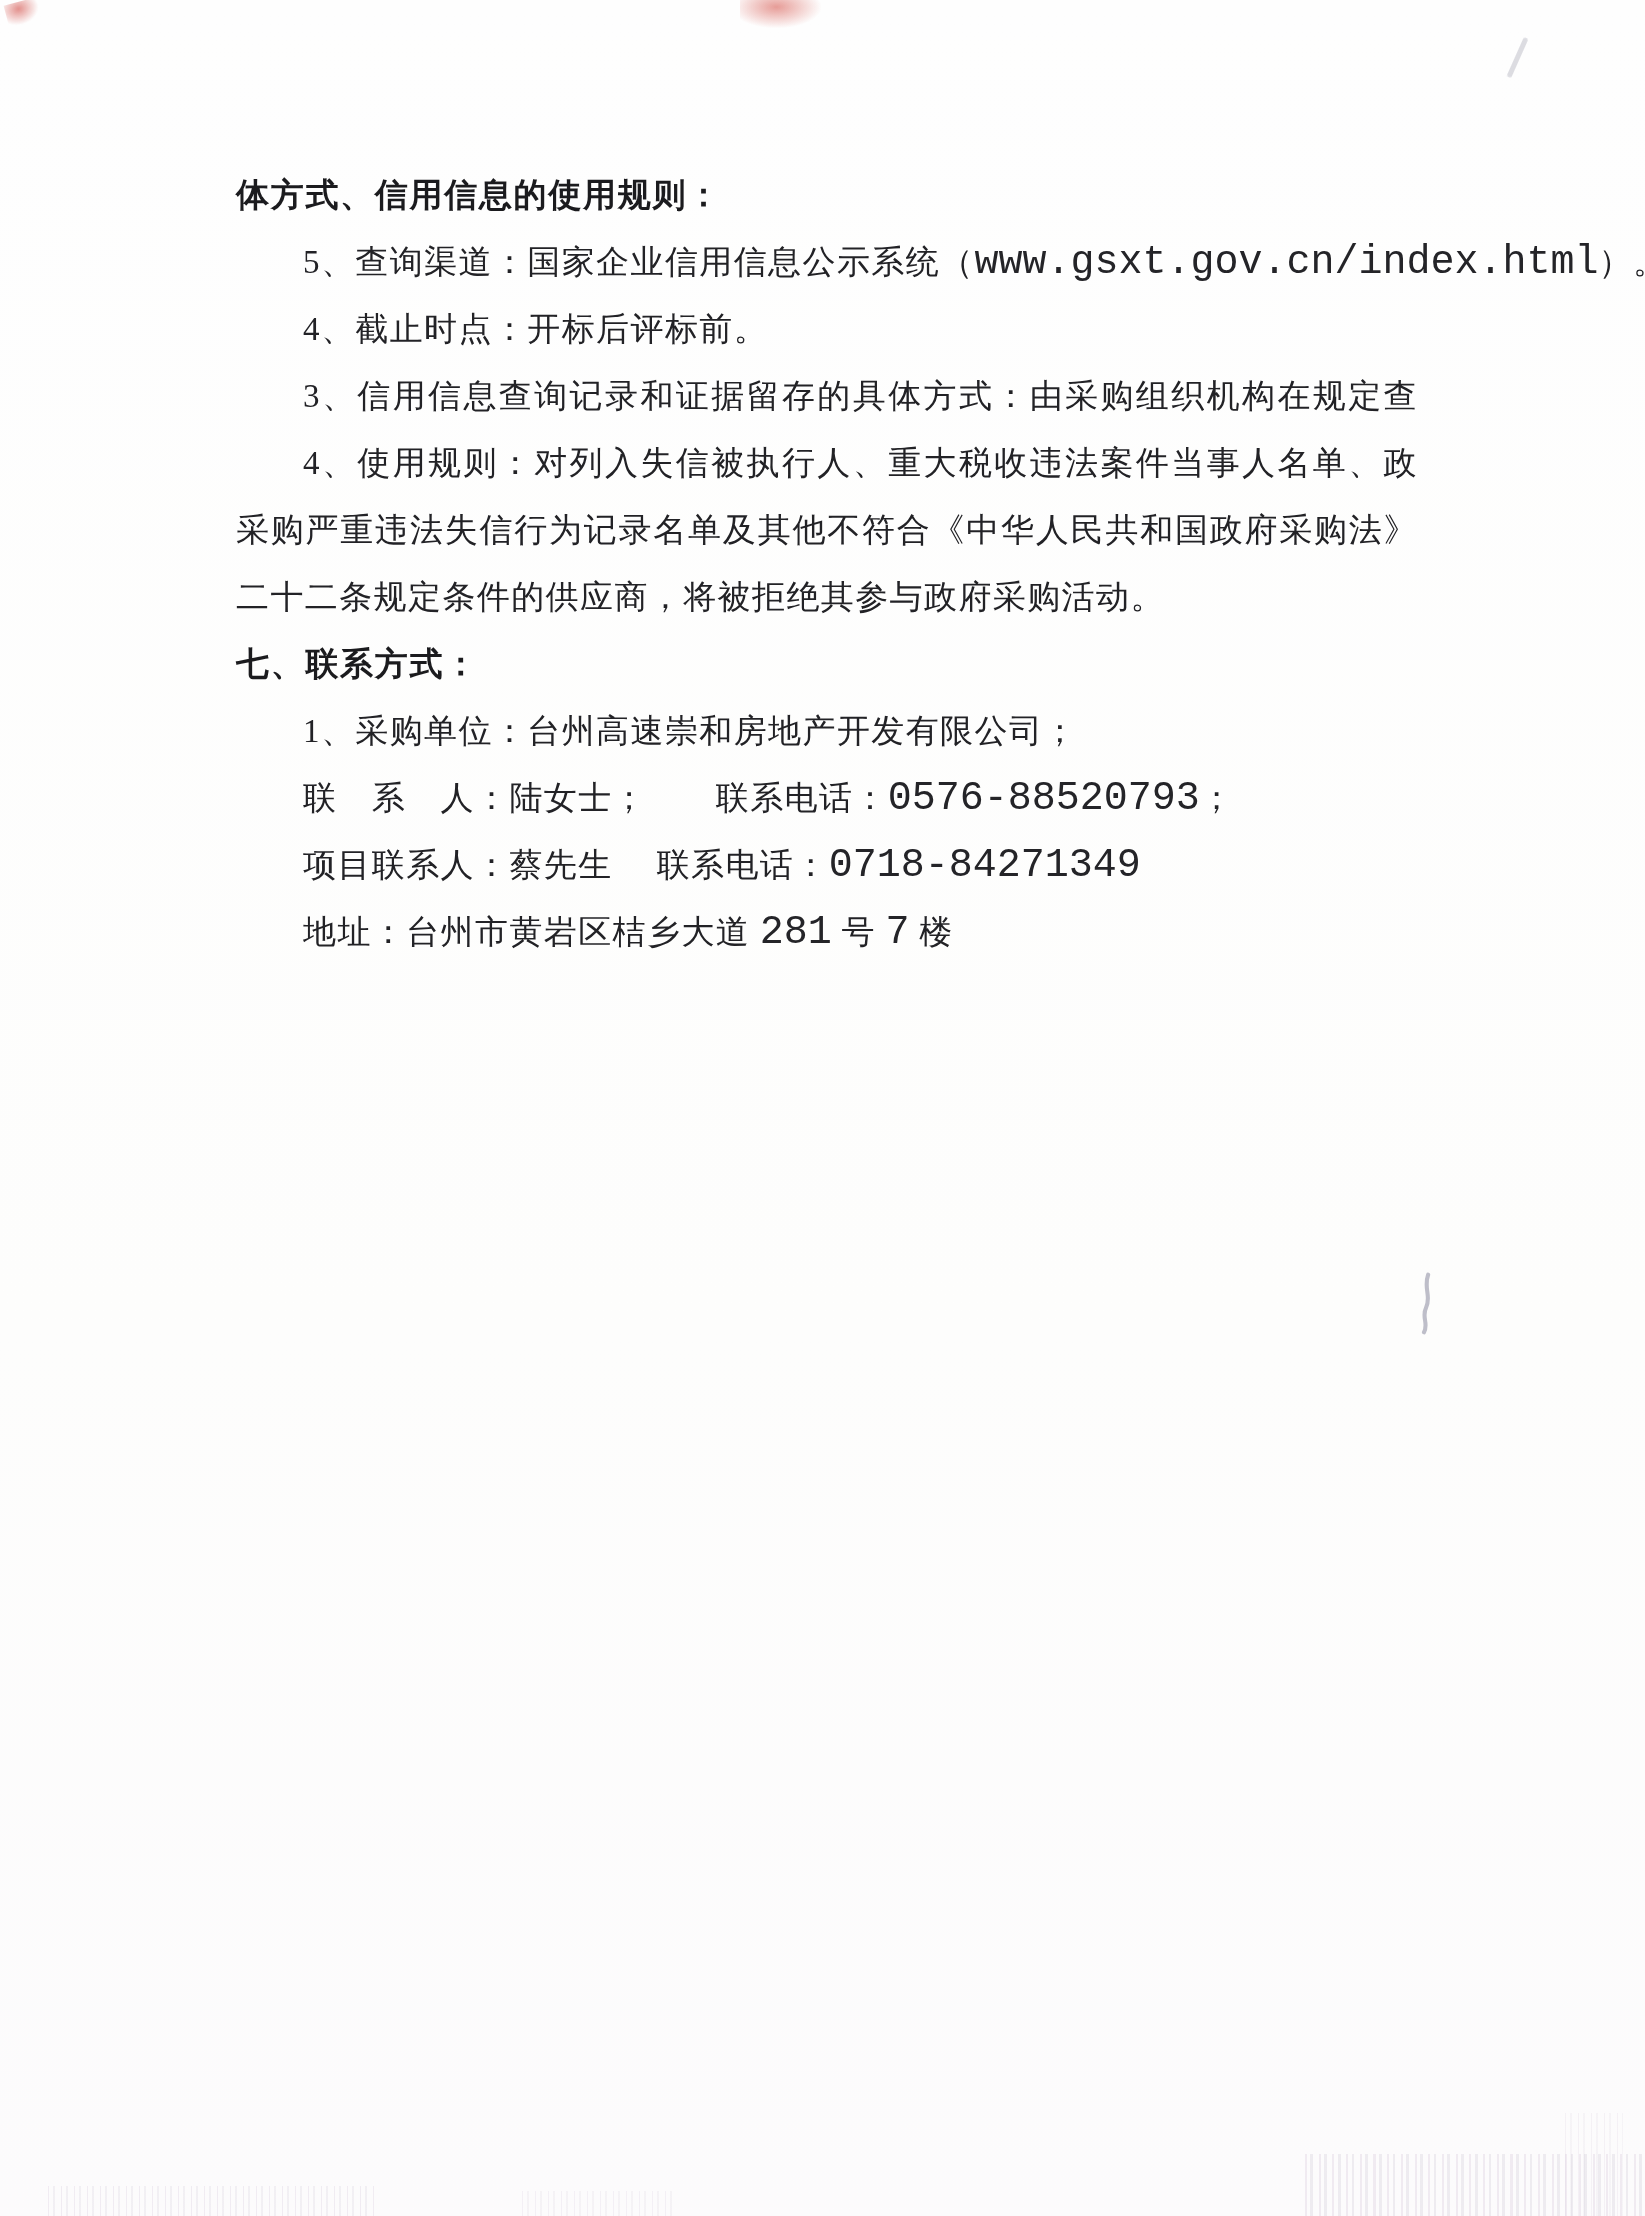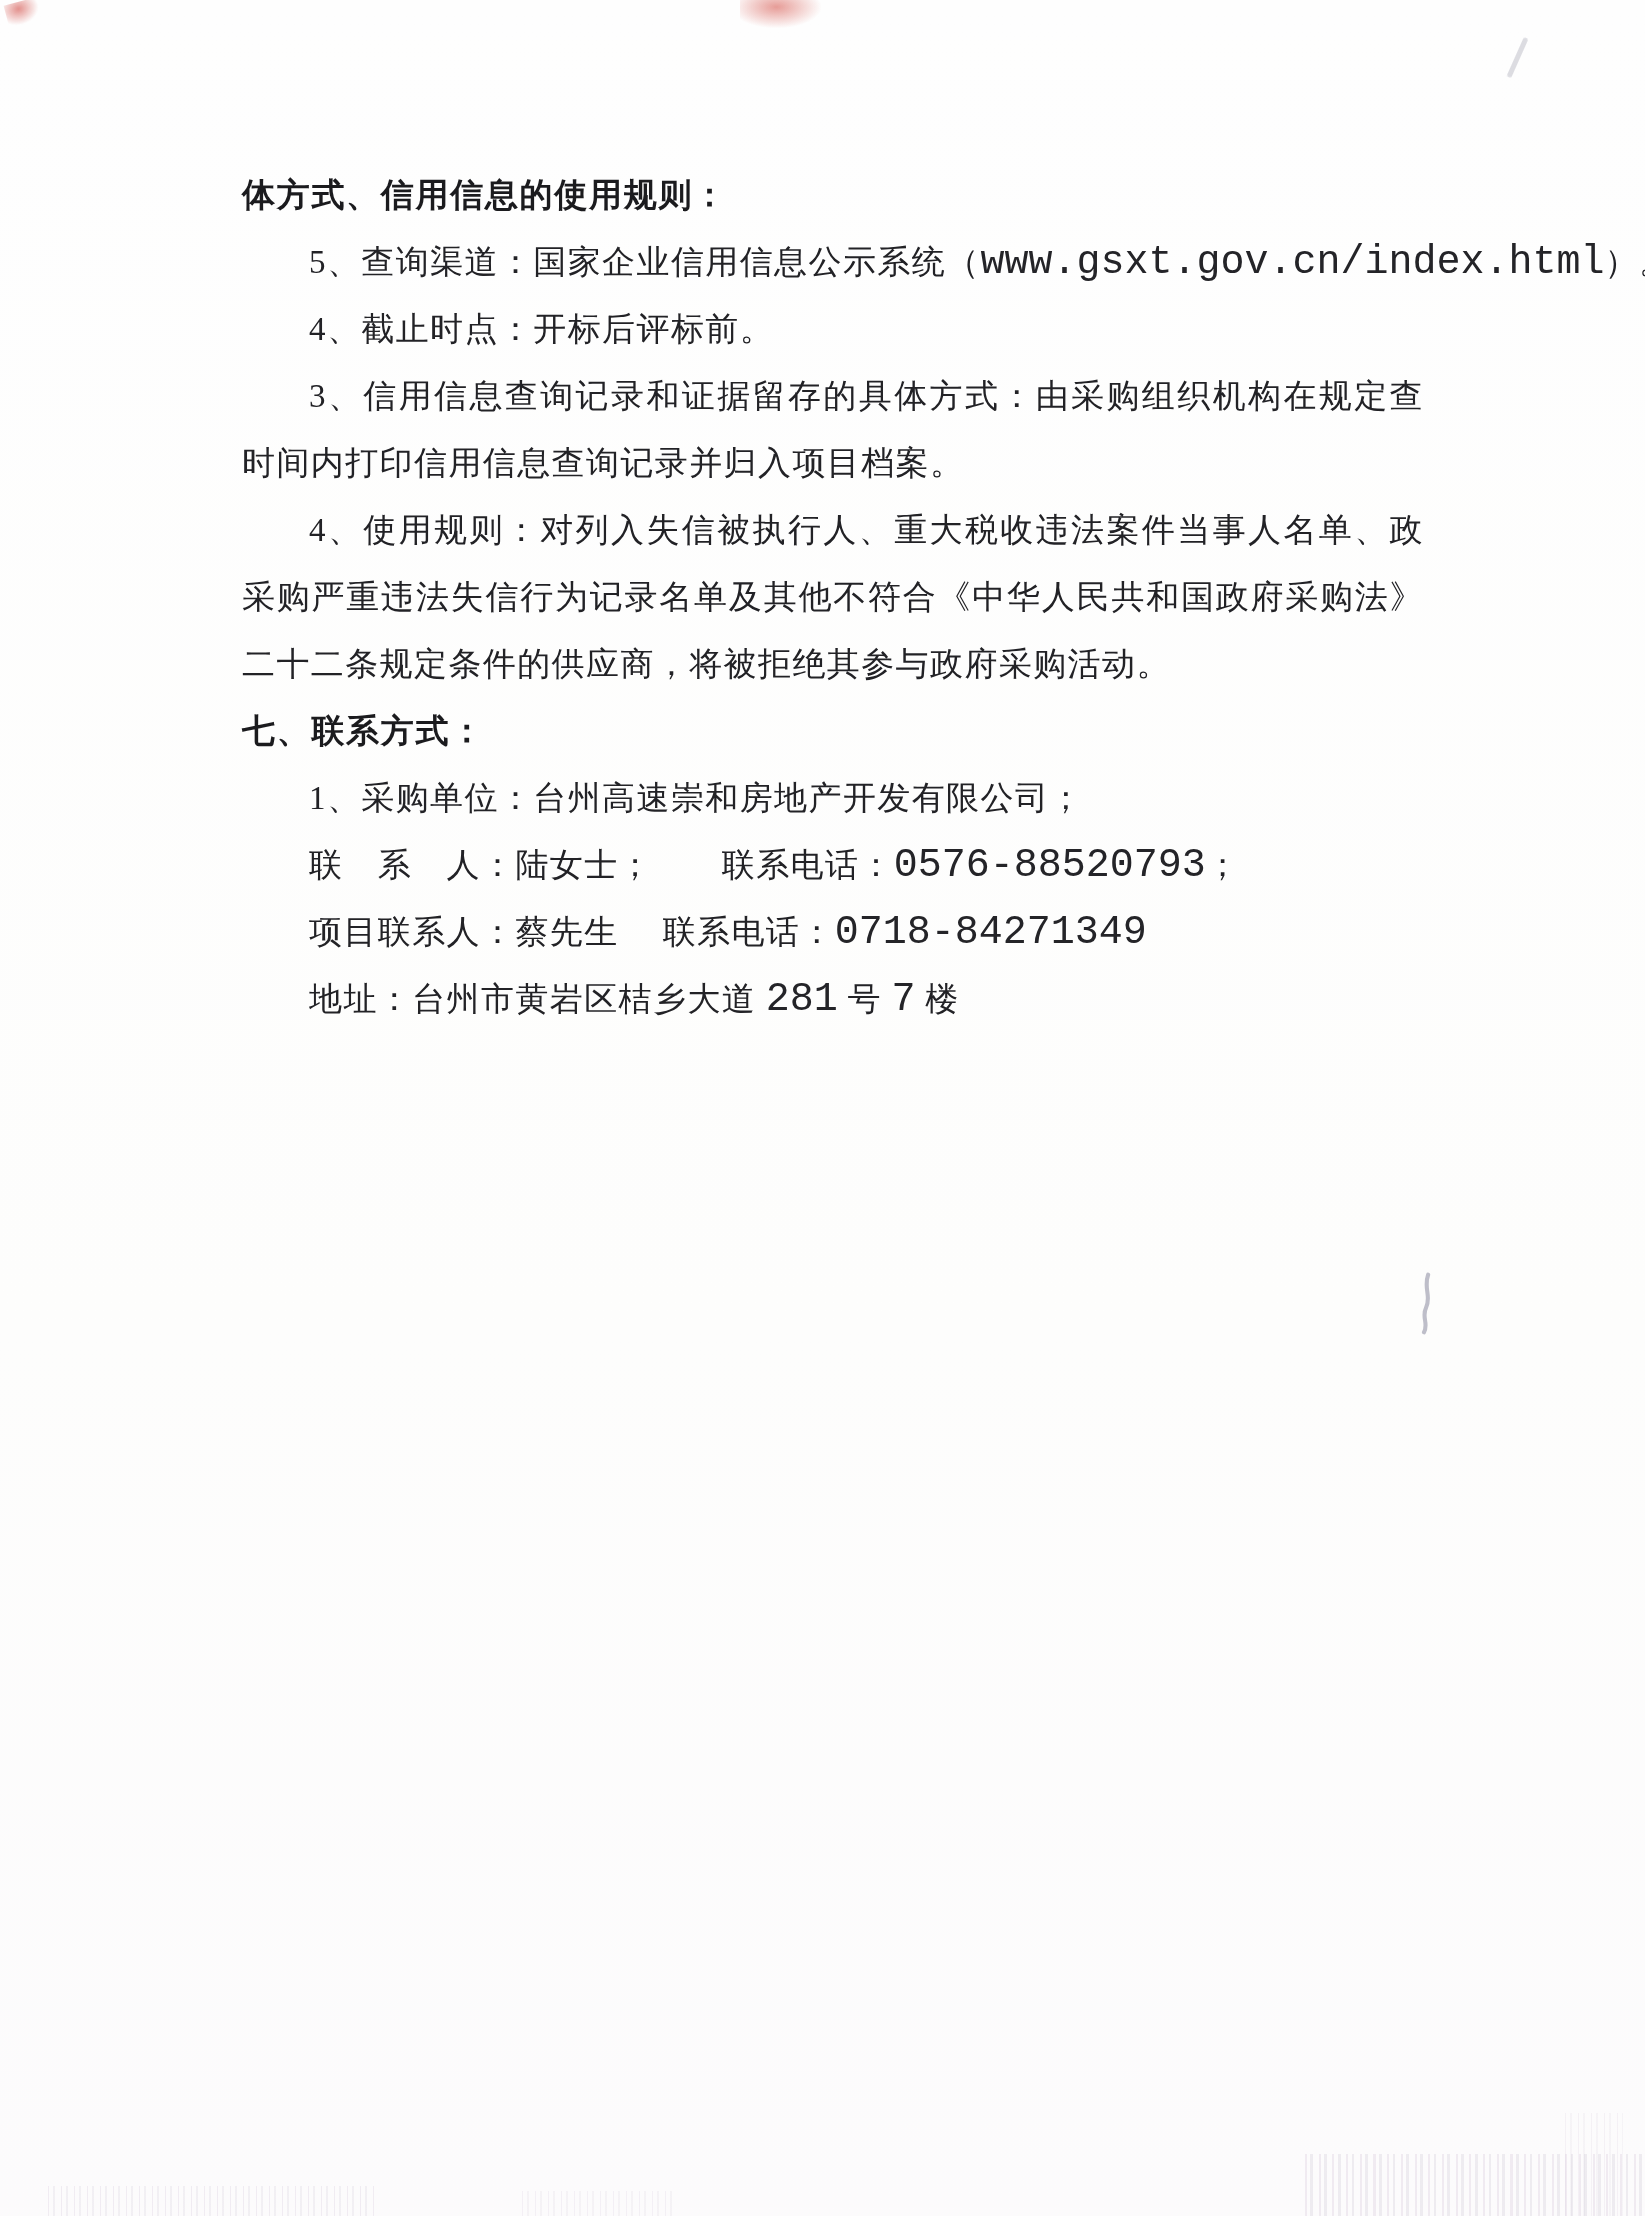--- a/index.html
+++ b/index.html
@@ -5,21 +5,21 @@
 <style>
   html,body{margin:0;padding:0;}
   body{
     width:1645px;height:2216px;position:relative;overflow:hidden;
     background:#fdfdfd;
     font-family:"Liberation Serif", serif;
   }
   .page{position:absolute;inset:0;background:linear-gradient(180deg,#fefefe 0%,#fdfdfc 60%,#fcfbfc 100%);}
   
   .text-block{
-    position:absolute;left:242px;top:162px;width:1182px;
+    position:absolute;left:236px;top:162px;width:1182px;
     color:#222226;font-size:33px;letter-spacing:1.4px;
   }
   .line{height:67px;line-height:67px;white-space:nowrap;}
   .indent{text-indent:67px;}
   .bold{font-weight:bold;letter-spacing:1.7px;color:#1b1b1e;}
   .fill{
     white-space:normal;text-align:justify;text-align-last:justify;
     text-justify:inter-character;overflow:hidden;
   }
   .latin{
@@ -78,21 +78,20 @@
     <div class="line bold">体方式、信用信息的使用规则：</div>
 
     <div class="line indent">
       <span>5、查询渠道：国家企业信用信息公示系统（</span><span class="latin">www.gsxt.gov.cn/index.html</span><span>）。</span>
     </div>
 
     <div class="line indent">4、截止时点：开标后评标前。</div>
 
     <div class="line indent fill">3、信用信息查询记录和证据留存的具体方式：由采购组织机构在规定查询</div>
 
-    <div class="line">时间内打印信用信息查询记录并归入项目档案。</div>
 
     <div class="line indent fill">4、使用规则：对列入失信被执行人、重大税收违法案件当事人名单、政府</div>
 
     <div class="line fill">采购严重违法失信行为记录名单及其他不符合《中华人民共和国政府采购法》第</div>
 
     <div class="line">二十二条规定条件的供应商，将被拒绝其参与政府采购活动。</div>
 
     <div class="line bold">七、联系方式：</div>
 
     <div class="line indent">1、采购单位：台州高速崇和房地产开发有限公司；</div>

